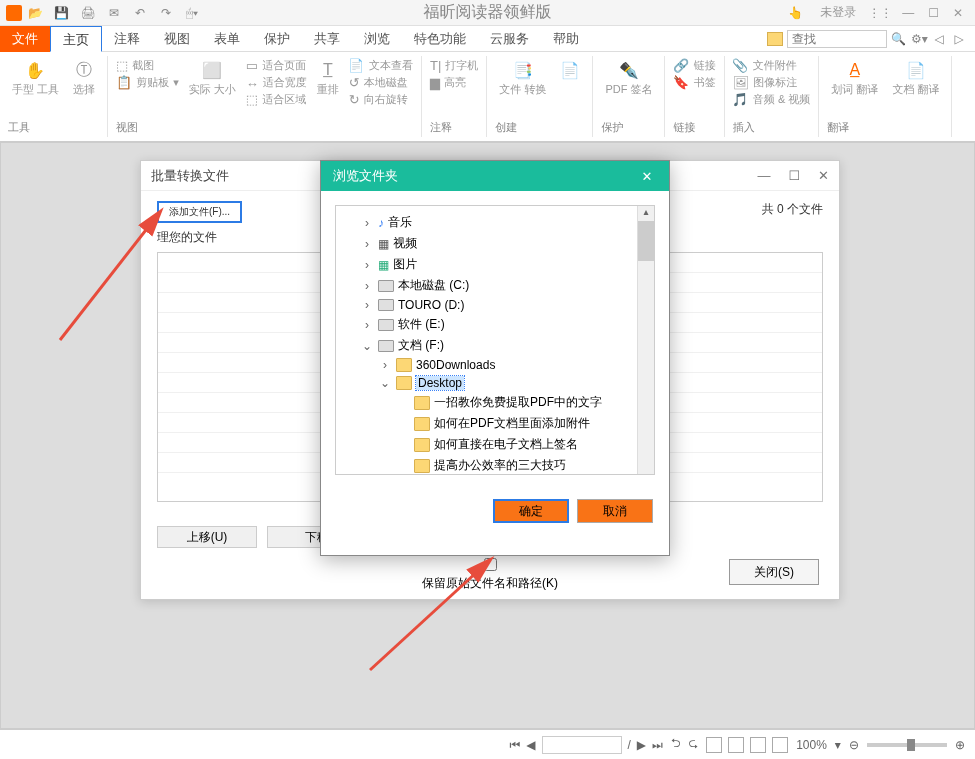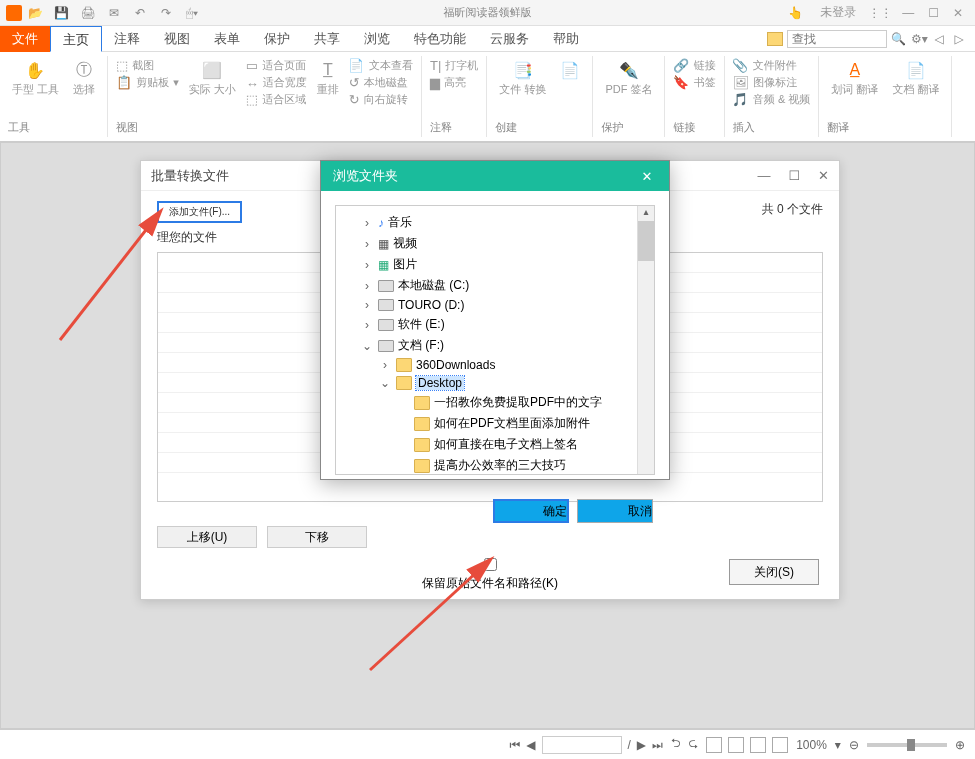--- a/index.html
+++ b/index.html
@@ -3,21 +3,21 @@
   <meta charset="utf-8">
   <style>
     * { margin: 0; padding: 0; box-sizing: border-box; font-family: "Microsoft YaHei", sans-serif; }
     body { width: 975px; height: 759px; background: #fff; overflow: hidden; position: relative; font-size: 12px; }
 
     
     .titlebar { height: 26px; background: #f5f5f5; display: flex; align-items: center; padding: 0 6px; border-bottom: 1px solid #e0e0e0; position: relative; }
     .titlebar .logo { width: 16px; height: 16px; background: #ff6a00; border-radius: 2px; margin-right: 6px; }
     .titlebar .qat { display: flex; gap: 10px; }
     .titlebar .qat span { width: 16px; height: 16px; display: flex; align-items: center; justify-content: center; color: #888; }
-    .titlebar .title { position: absolute; left: 50%; transform: translateX(-50%); color: #888; font-size: 11px; }
+    .titlebar .title { position: absolute; left: 50%; transform: translateX(-50%); color: #888; font-size: 16px; }
     .titlebar .right { margin-left: auto; display: flex; align-items: center; gap: 8px; }
     .titlebar .right .btn { width: 16px; height: 16px; display: flex; justify-content: center; align-items: center; color: #888; }
     .nologin { color: #999; padding: 0 8px; }
     .window-controls { display: flex; gap: 14px; padding: 0 6px; }
     .window-controls span { color: #999; cursor: pointer; }
 
     
     .tabbar { height: 26px; background: #fff; display: flex; align-items: center; border-bottom: 1px solid #ddd; }
     .tab { padding: 0 12px; height: 26px; line-height: 26px; color: #555; cursor: pointer; font-size: 13px; }
     .tab.file-tab { background: #ff5a00; color: #fff; }
@@ -53,41 +53,41 @@
     .file-table .header { display: flex; background: #f5f5f5; border-bottom: 1px solid #ccc; height: 22px; }
     .file-table .header div { padding: 2px 8px; font-size: 12px; color: #333; border-right: 1px solid #ddd; }
     .file-table .rows { height: calc(100% - 22px); }
     .file-table .rows div { border-bottom: 1px solid #f0f0f0; height: 20px; }
     .move-btns { margin-top: 24px; display: flex; gap: 10px; }
     .move-btns button { width: 100px; height: 22px; border: 1px solid #ccc; background: #f0f0f0; font-size: 12px; cursor: pointer; }
     .keep-path { margin-top: 10px; font-size: 12px; display: flex; align-items: center; gap: 4px; flex-direction: column; }
     .close-btn { position: absolute; bottom: 14px; right: 20px; width: 90px; height: 26px; border: 1px solid #999; background: #f5f5f5; font-size: 12px; cursor: pointer; display: flex; align-items: center; justify-content: center; }
 
     
-    .browse-dialog { position: absolute; top: 160px; left: 320px; width: 350px; height: 320px; background: #fff; border: 1px solid #888; box-shadow: 0 4px 20px rgba(0,0,0,0.3); z-index: 10; }
+    .browse-dialog { position: absolute; top: 160px; left: 320px; width: 350px; height: 396px; background: #fff; border: 1px solid #888; box-shadow: 0 4px 20px rgba(0,0,0,0.3); z-index: 10; }
     .browse-dialog .dlg-header { background: #1abc9c; color: #fff; height: 30px; display: flex; align-items: center; padding: 0 12px; font-size: 13px; }
     .browse-dialog .dlg-header .close { margin-left: auto; cursor: pointer; width: 20px; text-align: center; }
     .browse-dialog .tree-container { margin: 14px; border: 1px solid #ccc; height: 270px; overflow: hidden; position: relative; font-size: 12px; }
     .tree-container .scroll { position: absolute; right: 0; top: 0; bottom: 0; width: 17px; background: #f0f0f0; border-left: 1px solid #ddd; }
     .tree-container .scroll .thumb { width: 100%; height: 40px; background: #ccc; margin-top: 4px; }
     .tree-container .scroll .arrow { font-size: 10px; text-align: center; color: #666; }
     .tree { padding: 6px; }
     .tree-item { display: flex; align-items: center; gap: 4px; padding: 2px 0; white-space: nowrap; }
     .tree-item .expander { width: 14px; text-align: center; color: #666; cursor: pointer; }
     .tree-item .folder-icon { width: 16px; height: 14px; background: #fcd775; border: 1px solid #d8b050; border-radius: 1px; }
     .tree-item .drive-icon { width: 16px; height: 12px; background: #e0e0e0; border: 1px solid #999; border-radius: 1px; }
     .tree-item .music-icon::before { content: "♪"; color: #3b82f6; }
     .tree-item .video-icon::before { content: "▦"; color: #555; }
     .tree-item .pic-icon::before { content: "▦"; color: #2a7; }
     .tree-item.selected .label { background: #cce5ff; outline: 1px dotted #3b82f6; padding: 0 2px; }
     .indent1 { padding-left: 18px; }
     .indent2 { padding-left: 36px; }
     .indent3 { padding-left: 54px; }
     .browse-buttons { display: flex; justify-content: flex-end; gap: 8px; padding: 10px 16px 0; }
-    .browse-buttons button { width: 76px; height: 24px; font-size: 12px; background: #0ea5e9; border: 1px solid #aaa; cursor: pointer; text-align: right; }
+    .browse-buttons button { width: 76px; height: 24px; font-size: 12px; background: #f97316; border: 1px solid #aaa; cursor: pointer; }
     .browse-buttons button.primary { border: 2px solid #2c7be5; }
 
     
     .arrow-svg { position: absolute; pointer-events: none; z-index: 20; }
 
     
     .statusbar { position: absolute; bottom: 0; left: 0; right: 0; height: 30px; background: #fff; border-top: 1px solid #ccc; display: flex; align-items: center; justify-content: flex-end; padding: 0 10px; gap: 8px; font-size: 12px; color: #666; }
     .statusbar .nav { display: flex; align-items: center; gap: 6px; }
     .statusbar input { width: 80px; border: 1px solid #ccc; height: 18px; text-align: center; }
     .statusbar .zoomline { width: 80px; height: 4px; background: #ccc; position: relative; }

